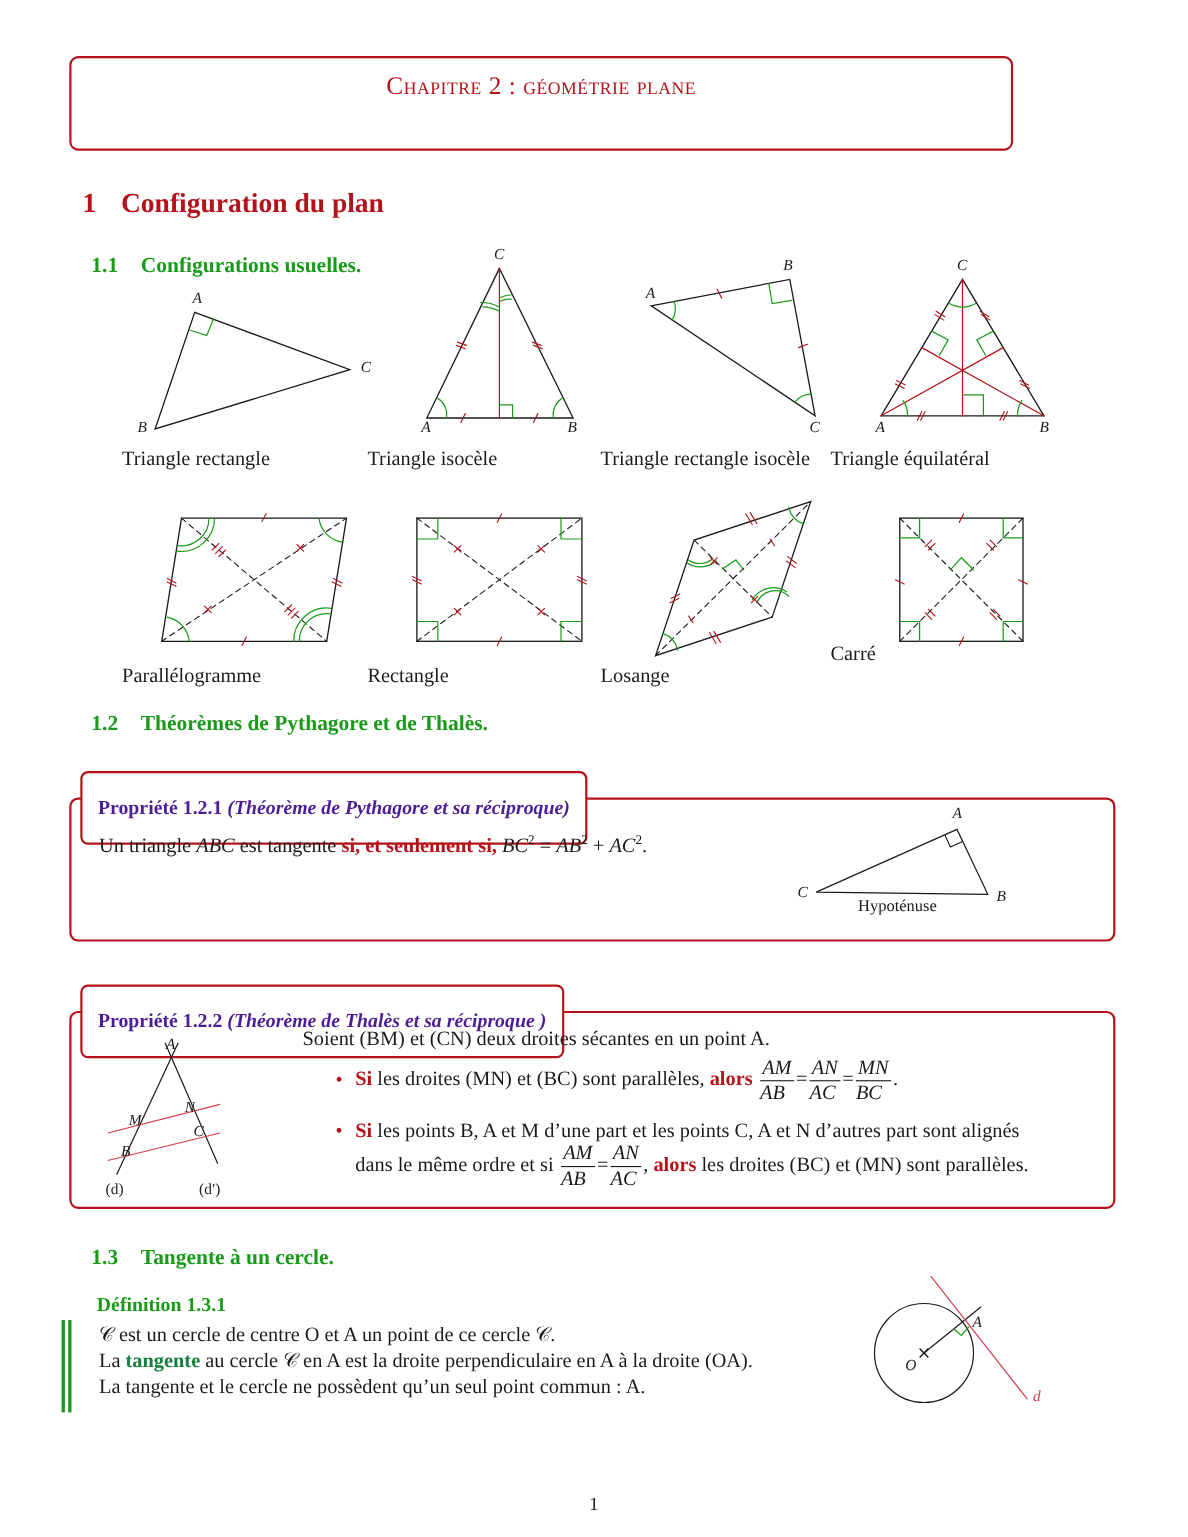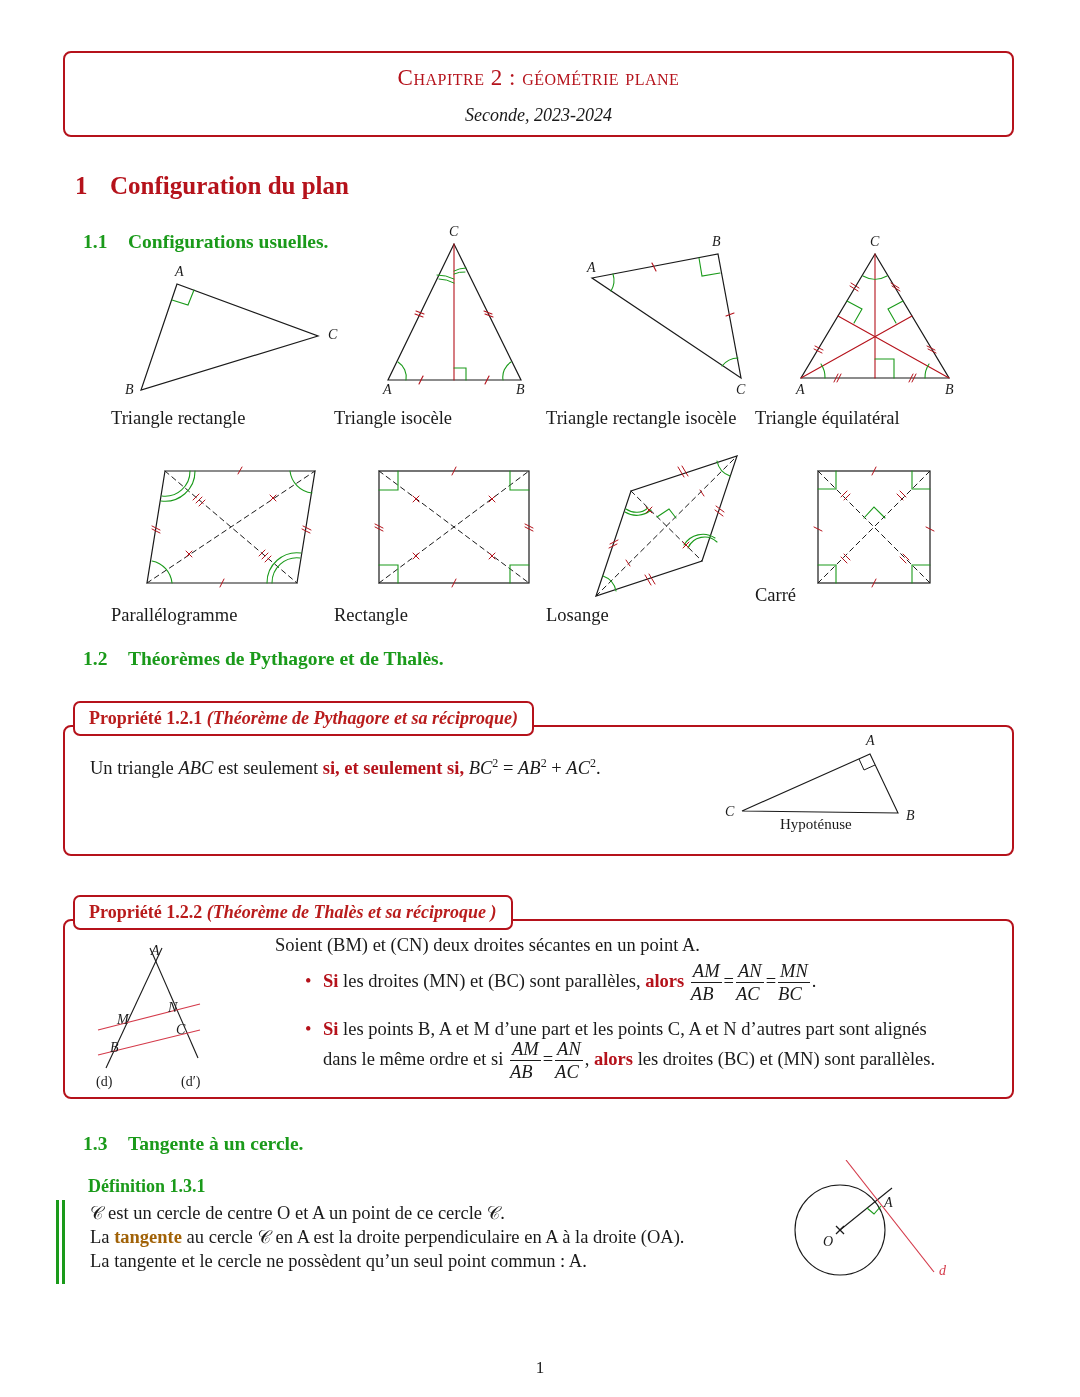--- a/index.html
+++ b/index.html
@@ -1,56 +1,55 @@
 <!DOCTYPE html>
 <html><head>
 <meta charset="utf-8">
 <style>
   html, body { margin:0; padding:0; background:#ffffff; }
   body { width:1080px; height:1397px; position:relative; overflow:hidden;
          font-family:"DejaVu Serif", "Liberation Serif", serif; color:#1a1a1a; }
   .abs { position:absolute; }
   .math { font-style:italic; font-family:"Liberation Serif", serif; }
 
-  .title-box { left:63px; top:51px; width:951px; height:86px; border:2.5px solid #b5121b;
+  .title-box { left:63px; top:51px; width:858px; height:86px; border:2.5px solid #b5121b;
                border-radius:8px; box-sizing:border-box; text-align:center; }
   .title-main { position:absolute; left:0; right:0; top:12px; font-family:"Liberation Serif", serif;
                 font-size:23px; color:#b5121b; font-variant:small-caps; letter-spacing:0.5px; }
   .title-sub { position:absolute; left:0; right:0; top:52px; font-family:"Liberation Serif", serif;
                font-size:18px; font-style:italic; }
 
   .h1 { left:63px; top:172px; font-family:"Liberation Serif", serif; font-weight:bold; font-size:25px; color:#b5121b;margin-left:12px; }
   .h1 .num { display:inline-block; width:35px; }
   .h2 { font-family:"Liberation Serif", serif; font-weight:bold; font-size:19.5px; color:#1a9a1a; }
   .h2 .num { display:inline-block; width:45px;margin-left:20px; }
 
   .caption { font-family:"Liberation Serif", serif; font-size:18.5px; width:240px; }
 
   .prop-box { border:2.5px solid #b5121b; border-radius:8px; box-sizing:border-box; }
   .prop-tab { background:#fff; border:2.5px solid #b5121b; border-radius:7px; box-sizing:border-box;
-              font-family:"Liberation Serif", serif; font-size:18px; color:#b91c1c; font-weight:bold;
-              padding:5px 14px; white-space:nowrap; }
+              font-family:"Liberation Serif", serif; font-size:18px; color:#4c1d95; font-weight:bold;
+              padding:21px 14px; white-space:nowrap; }
   .prop-tab i { font-style:italic; }
   .body-text { font-family:"Liberation Serif", serif; font-size:18.5px; white-space:nowrap; }
   .b-red { color:#b5121b; font-weight:bold; }
   .frac { display:inline-block; vertical-align:middle; text-align:left; font-style:italic; margin:0 2px; }
   .frac .n { display:block; border-bottom:1px solid #1a1a1a; padding:0 2px; line-height:22px; }
   .frac .d { display:block; line-height:22px; }
   .bullet { color:#b5121b; display:inline-block; width:18px; }
 
   .def-bar { left:56px; top:1200px; width:3px; height:84px; background:#1a9a1a; }
   .def-bar2 { left:62px; top:1200px; width:3px; height:84px; background:#1a9a1a; }
   .lbl { font-family:"Liberation Serif", serif; font-style:italic; font-size:14px; }
 </style>
 </head>
 <body>
 
 <div class="abs title-box">
   <div class="title-main">Chapitre 2 : géométrie plane</div>
-  <div class="title-sub">Seconde, 2023-2024</div>
 </div>
 
 <div class="abs h1">
   <span class="num">1</span><span>Configuration du plan</span>
 </div>
 
 <div class="abs h2" style="left:63px; top:231px;">
   <span class="num">1.1</span><span>Configurations usuelles.</span>
 </div>
 
@@ -279,21 +278,21 @@
 <div class="abs h2" style="left:63px; top:648px;">
   <span class="num">1.2</span><span>Théorèmes de Pythagore et de Thalès.</span>
 </div>
 
 <div class="abs prop-box" style="left:63px; top:725px; width:951px; height:131px;"></div>
 <div class="abs prop-tab" style="left:73px; top:701px;">
   <span>Propriété 1.2.1</span>
   <i>(Théorème de Pythagore et sa réciproque)</i>
 </div>
 <div class="abs body-text" style="left:90px; top:756px;">
-  <span>Un triangle </span><span class="math">ABC</span><span> est seulement </span><span class="b-red">si, et seulement si,</span>
+  <span>Un triangle </span><span class="math">ABC</span><span> est tangente </span><span class="b-red">si, et seulement si,</span>
   <span class="math">BC</span><sup style="font-size:12px;">2</sup><span> = </span><span class="math">AB</span><sup style="font-size:12px;">2</sup><span> + </span><span class="math">AC</span><sup style="font-size:12px;">2</sup><span>.</span>
 </div>
 <svg class="abs" style="left:700px; top:725px;" width="260" height="130">
   <polygon points="42,86 170,29 198,88" fill="none" stroke="#1a1a1a" stroke-width="1.1"></polygon>
   <polyline points="159,34 164,45 175,40" fill="none" stroke="#1a1a1a" stroke-width="1"></polyline>
 </svg>
 <span class="abs lbl" style="left:866px; top:733px;">A</span>
 <span class="abs lbl" style="left:906px; top:808px;">B</span>
 <span class="abs lbl" style="left:725px; top:804px;">C</span>
 <span class="abs" style="left:780px; top:816px; font-family:'Liberation Serif',serif; font-size:15px;">Hypoténuse</span>
@@ -335,21 +334,21 @@
 
 <div class="abs h2" style="left:63px; top:1133px;">
   <span class="num">1.3</span><span>Tangente à un cercle.</span>
 </div>
 
 <div class="abs" style="left:88px; top:1176px; font-family:'Liberation Serif',serif; font-weight:bold; font-size:18px; color:#1a9a1a;">Définition 1.3.1</div>
 <div class="abs def-bar"></div>
 <div class="abs def-bar2"></div>
 <div class="abs body-text" style="left:90px; top:1203px;">𝒞 est un cercle de centre O et A un point de ce cercle 𝒞.</div>
 <div class="abs body-text" style="left:90px; top:1227px;">
-  <span>La </span><span style="color:#a16207; font-weight:bold;">tangente</span><span> au cercle 𝒞 en A est la droite perpendiculaire en A à la droite (OA).</span>
+  <span>La </span><span style="color:#15803d; font-weight:bold;">tangente</span><span> au cercle 𝒞 en A est la droite perpendiculaire en A à la droite (OA).</span>
 </div>
 <div class="abs body-text" style="left:90px; top:1251px;">La tangente et le cercle ne possèdent qu’un seul point commun : A.</div>
 
 <svg class="abs" style="left:780px; top:1160px;" width="180" height="130">
   <circle cx="60" cy="70" r="45" fill="none" stroke="#1a1a1a" stroke-width="1.1"></circle>
   <line x1="60" y1="70" x2="112" y2="28" stroke="#1a1a1a" stroke-width="1.1"></line>
   <line x1="66" y1="0" x2="154" y2="112" stroke="#d43a4a" stroke-width="1.1"></line>
   <polyline points="87,48 94,54 101,46" fill="none" stroke="#1a9a1a" stroke-width="1.1"></polyline>
   <g stroke="#1a1a1a" stroke-width="1.3">
     <line x1="56" y1="66" x2="64" y2="74"></line>

